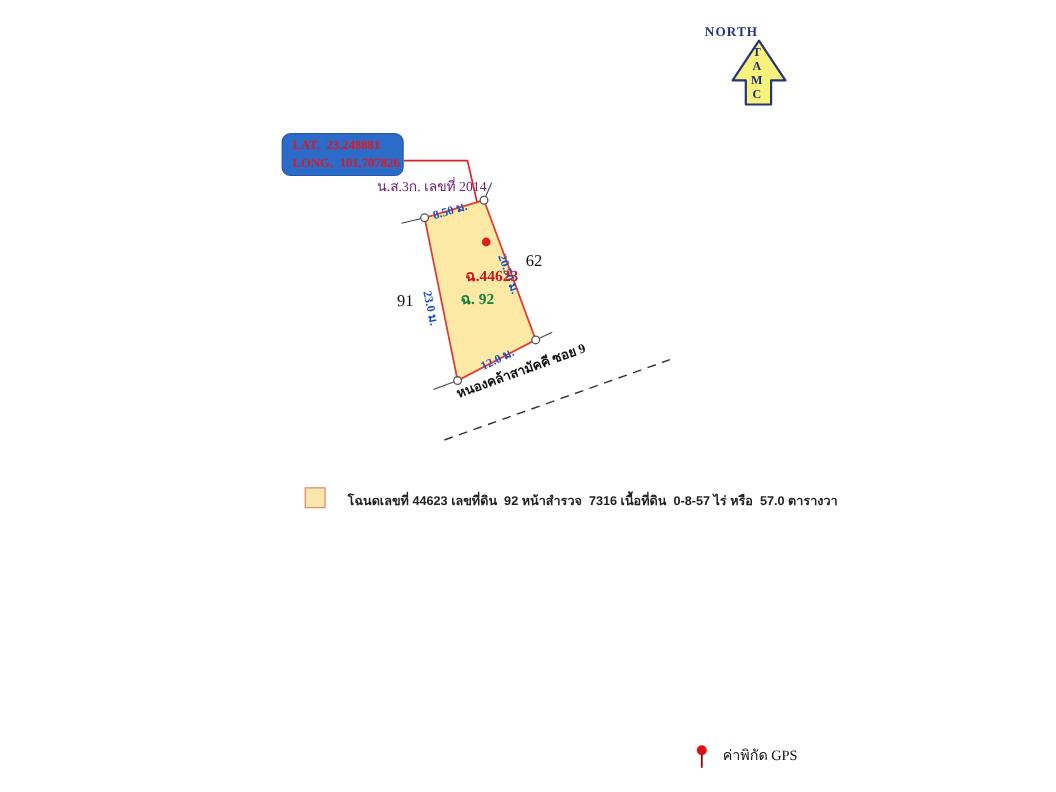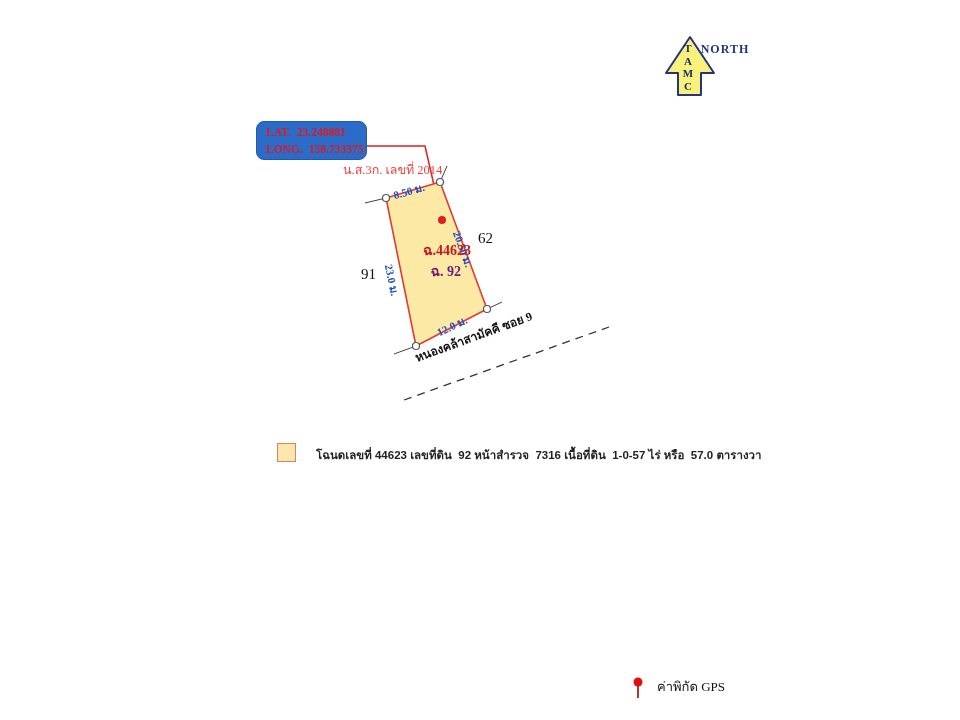--- a/index.html
+++ b/index.html
@@ -5,52 +5,51 @@
   html,body{margin:0;padding:0;background:#ffffff;}
   #canvas{
     position:relative;width:960px;height:720px;background:#ffffff;overflow:hidden;
     font-family:"Liberation Serif", serif;
   }
   .abs{position:absolute;}
   svg.overlay{position:absolute;left:0;top:0;width:960px;height:720px;}
 
   
   .north-label{
-    left:688px;top:22px;width:74px;text-align:center;
+    left:628px;top:22px;width:74px;text-align:center;
     font-size:12px;font-weight:bold;color:#24357E;letter-spacing:1px;
     font-family:"Liberation Serif", serif;
-    margin-top:20px;
   }
   .north-letters{
     left:676px;top:42px;width:24px;display:flex;flex-direction:column;align-items:center;
     font-size:11px;font-weight:bold;color:#1A2E6E;line-height:12.5px;
   }
 
   
   .gps-box{
     left:256px;top:121px;width:111px;height:39px;background:#2B6CC8;
     border:1px solid #2459A8;border-radius:8px;
     display:flex;flex-direction:column;justify-content:center;gap:4px;
     padding-left:9px;box-sizing:border-box;
   }
   .gps-box .row{display:flex;gap:6px;font-size:11.5px;font-weight:bold;color:#E01920;line-height:13px;}
 
-  .deed-ref{left:343px;top:160px;font-size:12.5px;color:#ef4444;white-space:nowrap;}
+  .deed-ref{left:343px;top:160px;font-size:12.5px;color:#701a75;white-space:nowrap;}
 
   
   .dim{
     font-size:11px;font-weight:bold;color:#1E4FC8;text-align:center;white-space:nowrap;
   }
   .dim-top{left:384px;top:182px;width:50px;transform:rotate(-16deg);}
   .dim-right{left:433px;top:240px;width:60px;transform:rotate(70deg);}
   .dim-left{left:367px;top:271px;width:50px;transform:rotate(78deg);}
   .dim-bottom{left:429px;top:317px;width:46px;transform:rotate(-26deg);}
 
   .parcel-deed{left:407px;top:239px;width:64px;text-align:right;font-size:14px;font-weight:bold;color:#C8181E;}
-  .parcel-land{left:407px;top:260px;width:54px;text-align:right;font-size:14px;font-weight:bold;color:#701a75;}
+  .parcel-land{left:407px;top:260px;width:54px;text-align:center;font-size:14px;font-weight:bold;color:#15803d;}
 
   .neighbor{font-size:15px;color:#111;}
   .neighbor-right{left:478px;top:230px;}
   .neighbor-left{left:361px;top:266px;}
 
   .road-name{
     left:412px;top:329px;width:112px;text-align:center;white-space:nowrap;
     font-size:12px;font-weight:bold;color:#111;transform:rotate(-20deg);
   }
 
@@ -114,37 +113,37 @@
     <span>C</span>
   </div>
 
   <div class="abs gps-box">
     <div class="row">
       <span>LAT.</span>
       <span>23.248881</span>
     </div>
     <div class="row">
       <span>LONG.</span>
-      <span>158.733375</span>
+      <span>101.707826</span>
     </div>
   </div>
 
   <div class="abs deed-ref">น.ส.3ก. เลขที่ 2014</div>
 
   <div class="abs dim dim-top">8.50 ม.</div>
   <div class="abs dim dim-right">20.50 ม.</div>
   <div class="abs dim dim-left">23.0 ม.</div>
   <div class="abs dim dim-bottom">12.0 ม.</div>
 
   <div class="abs parcel-deed">ฉ.44623</div>
   <div class="abs parcel-land">ฉ. 92</div>
 
   <div class="abs neighbor neighbor-right">62</div>
   <div class="abs neighbor neighbor-left">91</div>
 
   <div class="abs road-name">หนองคล้าสามัคคี ซอย 9</div>
 
   <div class="abs legend-swatch"></div>
-  <div class="abs legend-text">โฉนดเลขที่ 44623 เลขที่ดิน  92 หน้าสำรวจ  7316 เนื้อที่ดิน  1-0-57 ไร่ หรือ  57.0 ตารางวา</div>
+  <div class="abs legend-text">โฉนดเลขที่ 44623 เลขที่ดิน  92 หน้าสำรวจ  7316 เนื้อที่ดิน  0-8-57 ไร่ หรือ  57.0 ตารางวา</div>
 
   <div class="abs gps-legend-label">ค่าพิกัด GPS</div>
 
 </div>
 
 </body></html>

